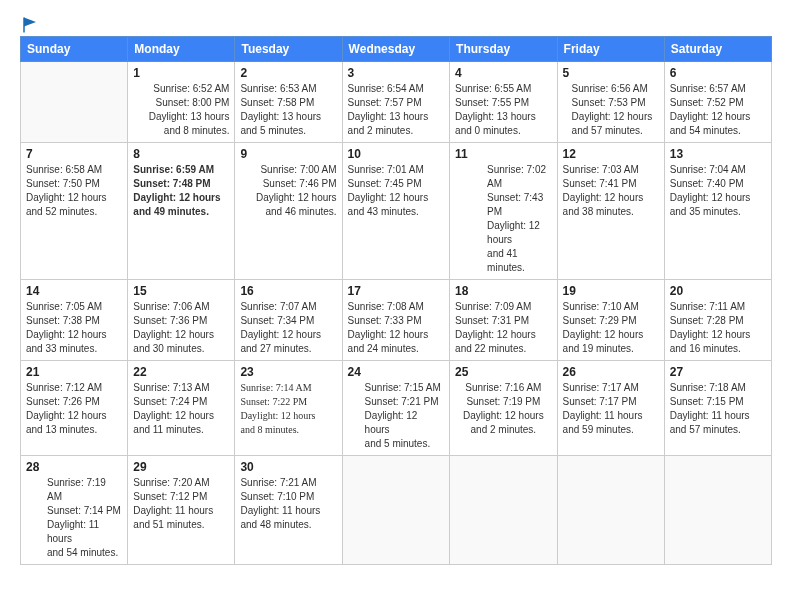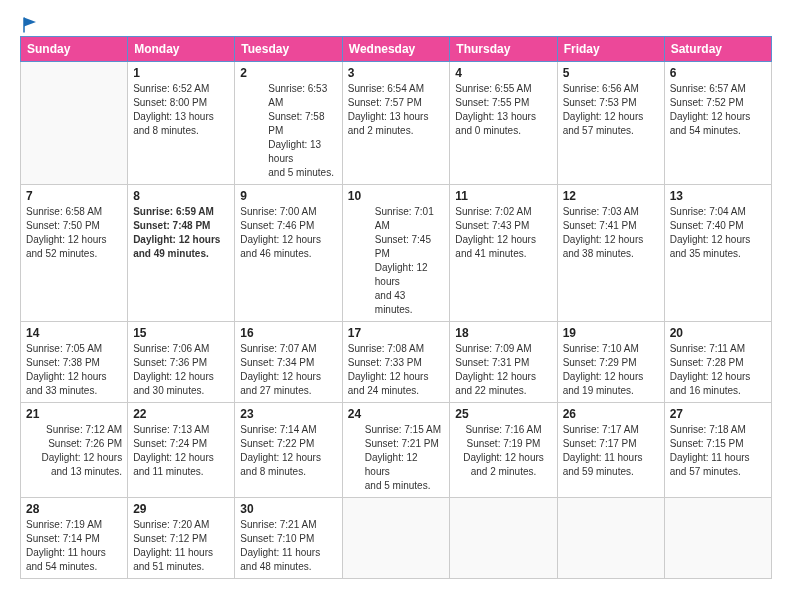--- a/index.html
+++ b/index.html
@@ -50,21 +50,21 @@
       color: #333;
       font-weight: normal;
     }
     .calendar-table {
       width: 100%;
       border-collapse: collapse;
       border: 1px solid #ccc;
       margin-top: 4px;
     }
     .calendar-table th {
-      background: #ec4899;
+      background: #3b82f6;
       color: #fff;
       font-size: 12px;
       font-weight: bold;
       text-align: left;
       padding: 5px 6px;
       border: 1px solid #5a8fd0;
     }
     .calendar-table td {
       vertical-align: top;
       border: 1px solid #ccc;
@@ -126,49 +126,49 @@
         <th>Thursday</th>
         <th>Friday</th>
         <th>Saturday</th>
       </tr>
   </thead>
   <tbody id="calendar-body">
   <tr>
         <td class="empty"></td>
         <td>
           <span class="day-number">1</span>
-          <div class="day-info" style="white-space: pre-line;">Sunrise: 6:52 AM
+          <div class="day-info" style="white-space: pre-line; text-align: right;">Sunrise: 6:52 AM
 Sunset: 8:00 PM
 Daylight: 13 hours
 and 8 minutes.</div>
         </td>
         <td>
           <span class="day-number">2</span>
-          <div class="day-info" style="white-space: pre-line; margin-left: 28px;">Sunrise: 6:53 AM
+          <div class="day-info" style="white-space: pre-line;">Sunrise: 6:53 AM
 Sunset: 7:58 PM
 Daylight: 13 hours
 and 5 minutes.</div>
         </td>
         <td>
           <span class="day-number">3</span>
           <div class="day-info" style="white-space: pre-line;">Sunrise: 6:54 AM
 Sunset: 7:57 PM
 Daylight: 13 hours
 and 2 minutes.</div>
         </td>
         <td>
           <span class="day-number">4</span>
           <div class="day-info" style="white-space: pre-line;">Sunrise: 6:55 AM
 Sunset: 7:55 PM
 Daylight: 13 hours
 and 0 minutes.</div>
         </td>
         <td>
           <span class="day-number">5</span>
-          <div class="day-info" style="white-space: pre-line;">Sunrise: 6:56 AM
+          <div class="day-info" style="white-space: pre-line; margin-left: 9px;">Sunrise: 6:56 AM
 Sunset: 7:53 PM
 Daylight: 12 hours
 and 57 minutes.</div>
         </td>
         <td>
           <span class="day-number">6</span>
           <div class="day-info" style="white-space: pre-line;">Sunrise: 6:57 AM
 Sunset: 7:52 PM
 Daylight: 12 hours
 and 54 minutes.</div>
@@ -184,35 +184,35 @@
         </td>
         <td>
           <span class="day-number">8</span>
           <div class="day-info" style="white-space: pre-line; font-weight: bold;">Sunrise: 6:59 AM
 Sunset: 7:48 PM
 Daylight: 12 hours
 and 49 minutes.</div>
         </td>
         <td>
           <span class="day-number">9</span>
-          <div class="day-info" style="white-space: pre-line;">Sunrise: 7:00 AM
+          <div class="day-info" style="white-space: pre-line; text-align: right;">Sunrise: 7:00 AM
 Sunset: 7:46 PM
 Daylight: 12 hours
 and 46 minutes.</div>
         </td>
         <td>
           <span class="day-number">10</span>
-          <div class="day-info" style="white-space: pre-line; margin-left: 27px;">Sunrise: 7:01 AM
+          <div class="day-info" style="white-space: pre-line;">Sunrise: 7:01 AM
 Sunset: 7:45 PM
 Daylight: 12 hours
 and 43 minutes.</div>
         </td>
         <td>
           <span class="day-number">11</span>
-          <div class="day-info" style="white-space: pre-line;">Sunrise: 7:02 AM
+          <div class="day-info" style="white-space: pre-line; margin-left: 32px;">Sunrise: 7:02 AM
 Sunset: 7:43 PM
 Daylight: 12 hours
 and 41 minutes.</div>
         </td>
         <td>
           <span class="day-number">12</span>
           <div class="day-info" style="white-space: pre-line;">Sunrise: 7:03 AM
 Sunset: 7:41 PM
 Daylight: 12 hours
 and 38 minutes.</div>
@@ -272,35 +272,35 @@
           <span class="day-number">20</span>
           <div class="day-info" style="white-space: pre-line;">Sunrise: 7:11 AM
 Sunset: 7:28 PM
 Daylight: 12 hours
 and 16 minutes.</div>
         </td>
       </tr>
       <tr>
         <td>
           <span class="day-number">21</span>
-          <div class="day-info" style="white-space: pre-line; text-align: right;">Sunrise: 7:12 AM
+          <div class="day-info" style="white-space: pre-line;">Sunrise: 7:12 AM
 Sunset: 7:26 PM
 Daylight: 12 hours
 and 13 minutes.</div>
         </td>
         <td>
           <span class="day-number">22</span>
           <div class="day-info" style="white-space: pre-line;">Sunrise: 7:13 AM
 Sunset: 7:24 PM
 Daylight: 12 hours
 and 11 minutes.</div>
         </td>
         <td>
           <span class="day-number">23</span>
-          <div class="day-info" style="white-space: pre-line;">Sunrise: 7:14 AM
+          <div class="day-info" style="white-space: pre-line; font-family: Liberation Serif, serif;">Sunrise: 7:14 AM
 Sunset: 7:22 PM
 Daylight: 12 hours
 and 8 minutes.</div>
         </td>
         <td>
           <span class="day-number">24</span>
           <div class="day-info" style="white-space: pre-line; margin-left: 17px;">Sunrise: 7:15 AM
 Sunset: 7:21 PM
 Daylight: 12 hours
 and 5 minutes.</div>
@@ -323,21 +323,21 @@
           <span class="day-number">27</span>
           <div class="day-info" style="white-space: pre-line;">Sunrise: 7:18 AM
 Sunset: 7:15 PM
 Daylight: 11 hours
 and 57 minutes.</div>
         </td>
       </tr>
       <tr>
         <td>
           <span class="day-number">28</span>
-          <div class="day-info" style="white-space: pre-line;">Sunrise: 7:19 AM
+          <div class="day-info" style="white-space: pre-line; margin-left: 21px;">Sunrise: 7:19 AM
 Sunset: 7:14 PM
 Daylight: 11 hours
 and 54 minutes.</div>
         </td>
         <td>
           <span class="day-number">29</span>
           <div class="day-info" style="white-space: pre-line;">Sunrise: 7:20 AM
 Sunset: 7:12 PM
 Daylight: 11 hours
 and 51 minutes.</div>

